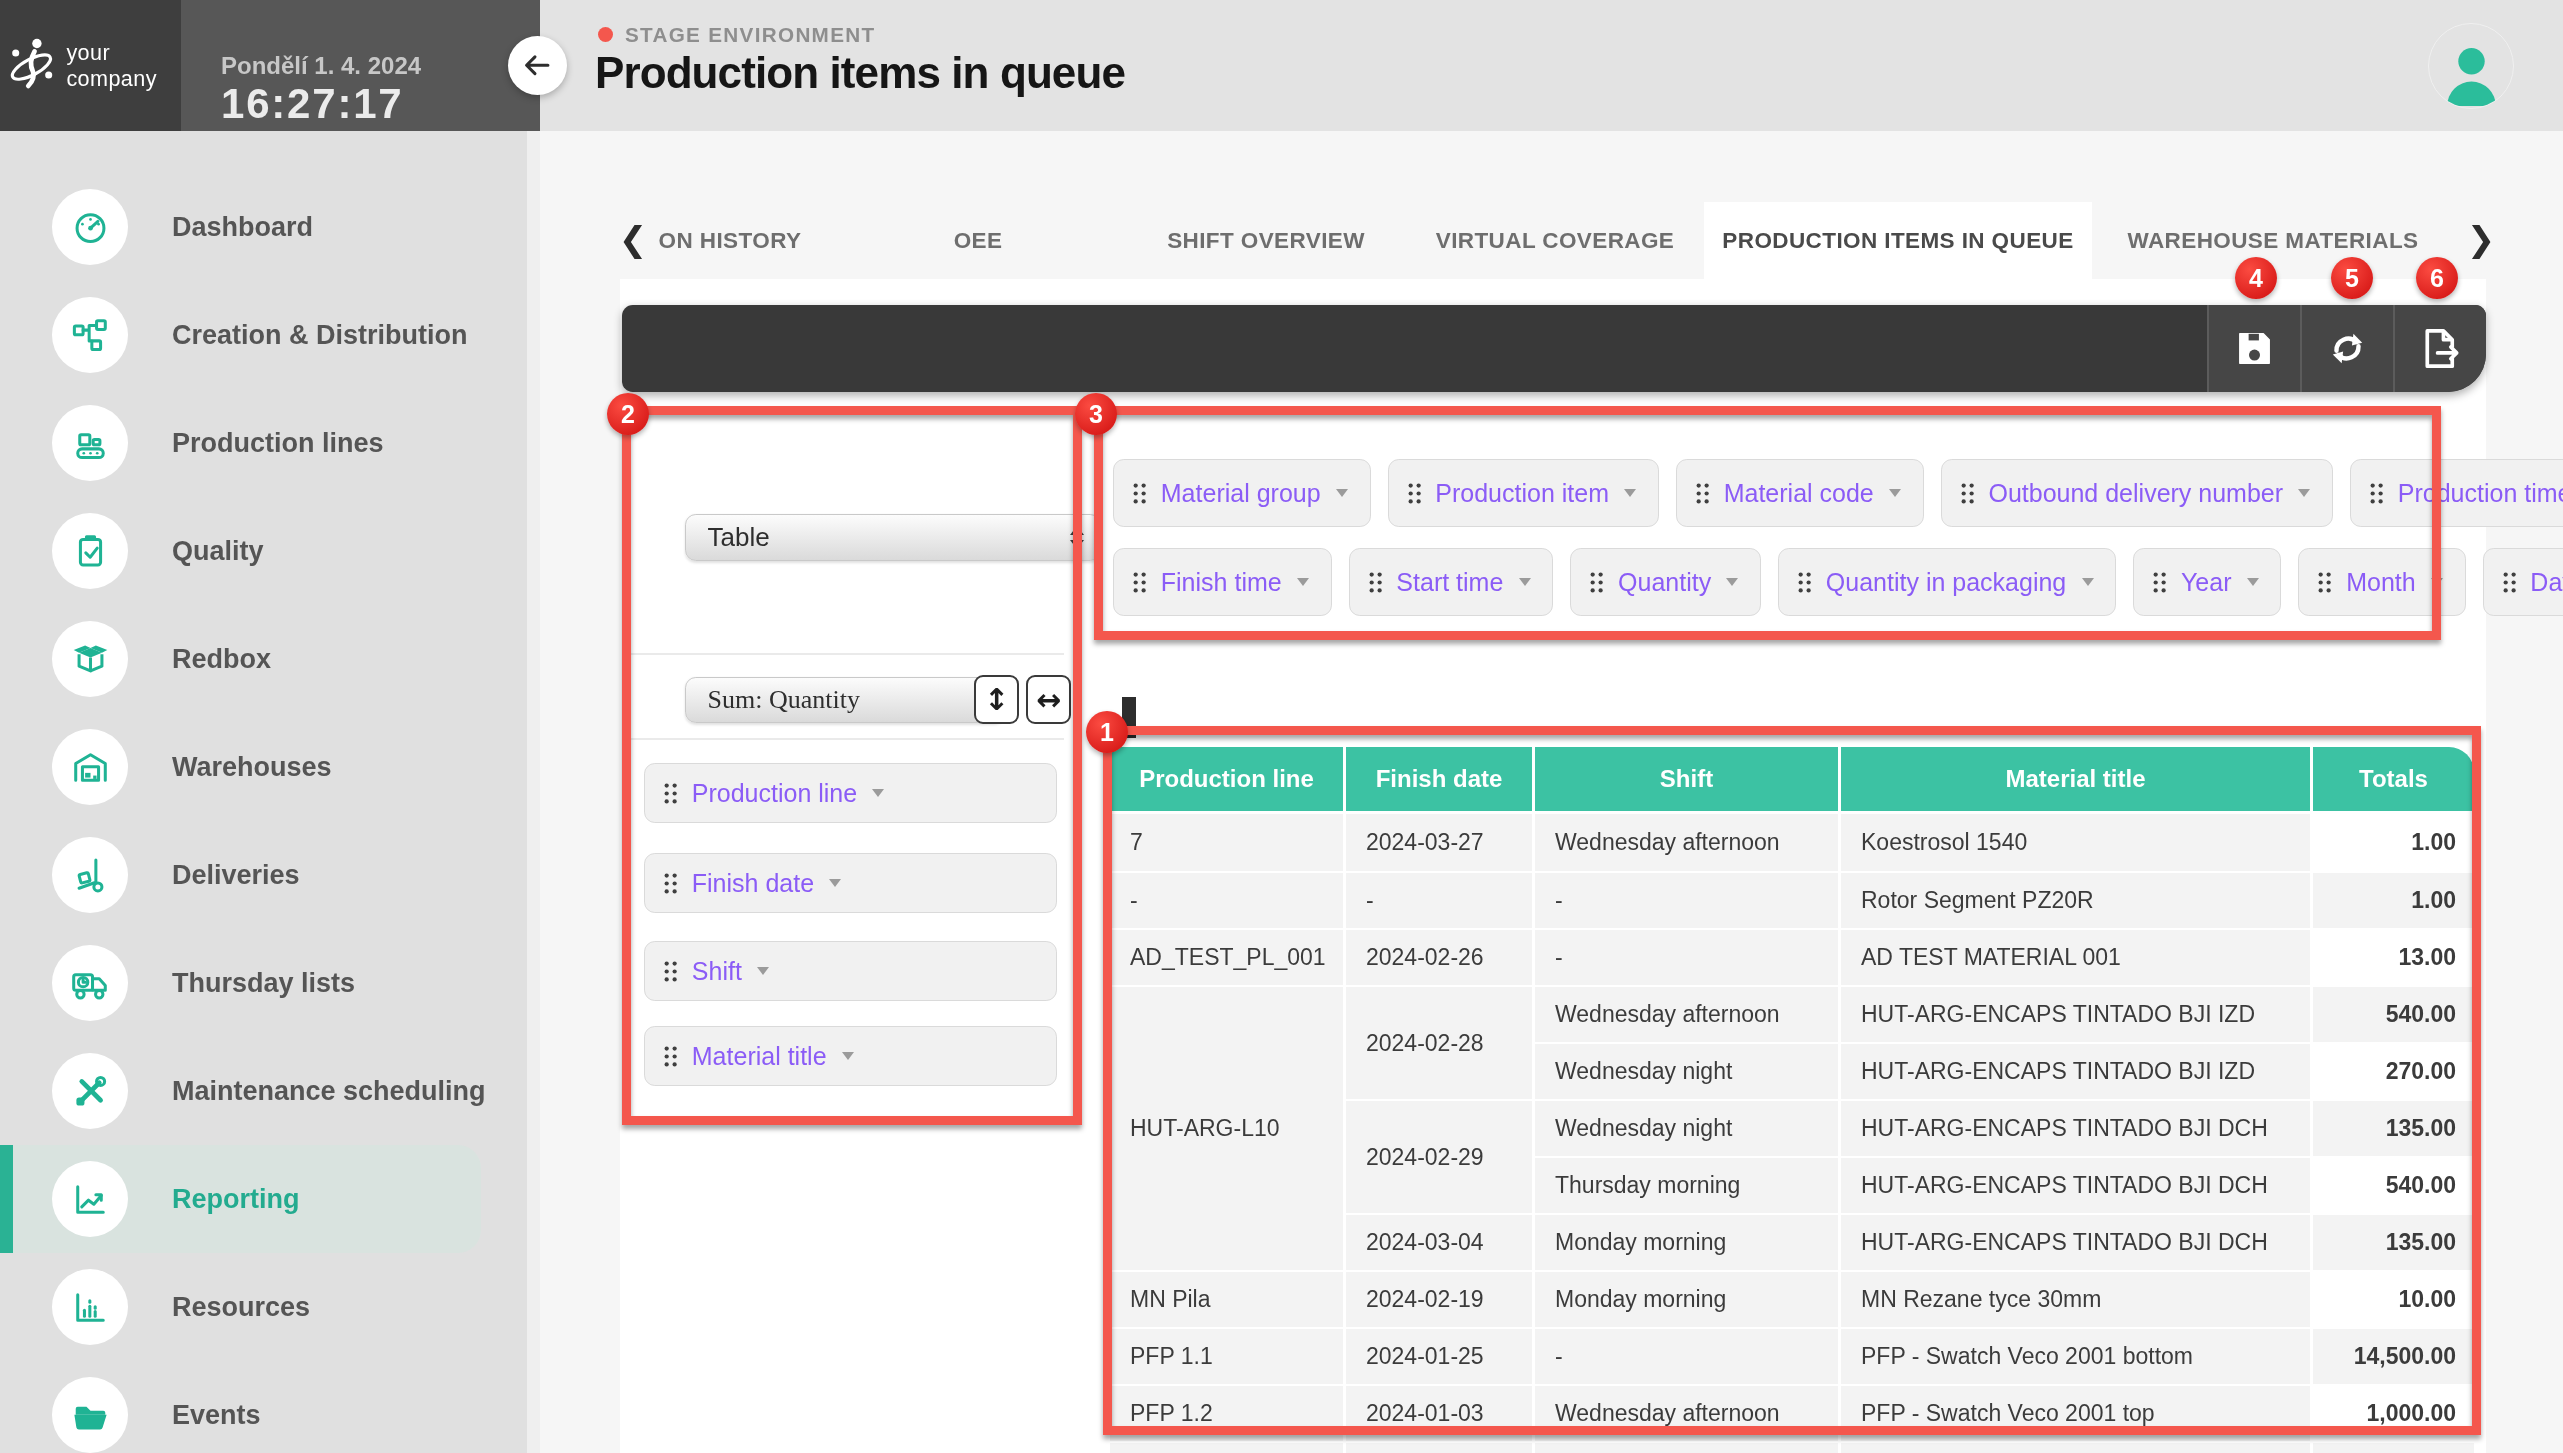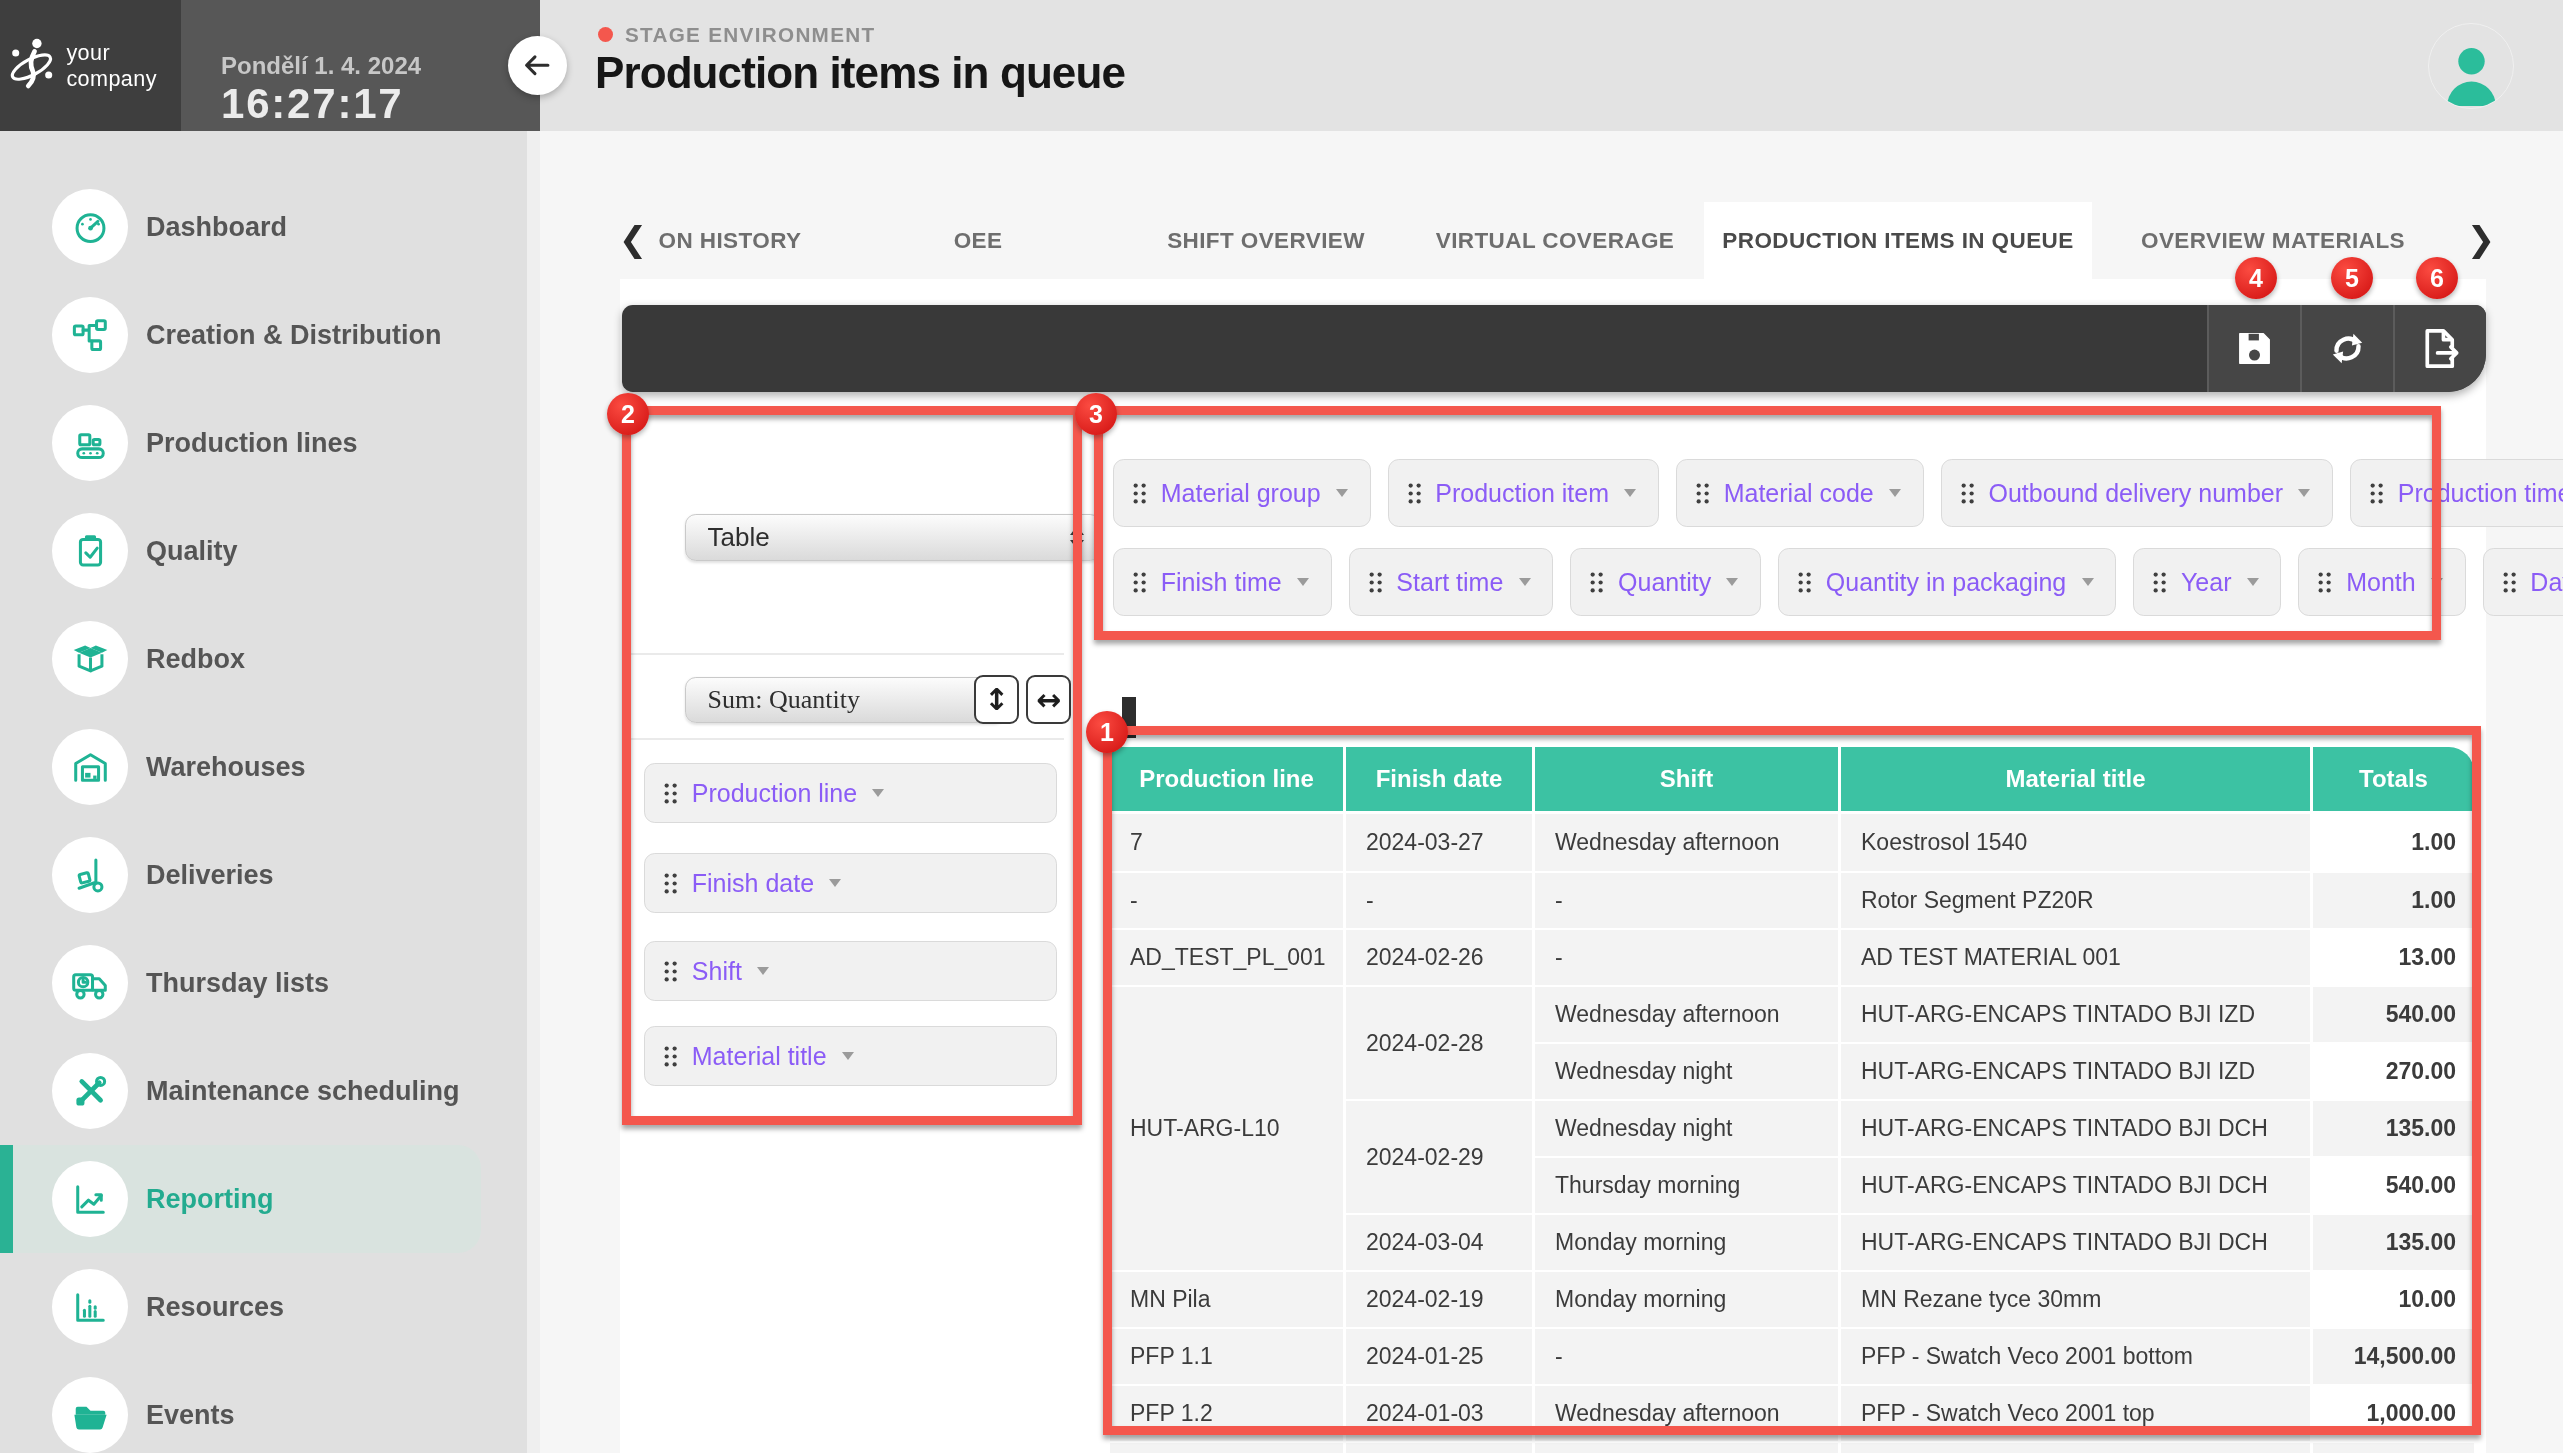--- a/index.html
+++ b/index.html
@@ -24,21 +24,21 @@
   .env-label { font-size: 20.7px; font-weight: bold; color: #8e8e8e; letter-spacing: 1.3px; }
   .page-title { position: absolute; left: 595px; top: 48px; font-size: 44px; font-weight: bold; color: #161616; z-index: 2; letter-spacing: -0.9px; }
   #avatar { position: absolute; left: 2428px; top: 22.5px; width: 86px; height: 86px; border-radius: 50%;
     border: 1.8px solid #f0f0f0; z-index: 2; display: flex; align-items: flex-end; justify-content: center; overflow: hidden; }
   #avatar svg { width: 65px; height: 65px; }
 
   
   #sidebar { position: absolute; left: 0; top: 131px; width: 540px; height: 1322px; background: #e0e0e0;
     padding-top: 42px; z-index: 1; overflow: hidden; }
   #sidebar .scroll-track { position: absolute; right: 0; top: 0; width: 12.6px; height: 100%; background: #efefef; }
-  .side-item { height: 108px; display: flex; align-items: center; gap: 18px; padding-left: 52px; position: relative; }
+  .side-item { height: 108px; display: flex; align-items: center; gap: 44px; padding-left: 52px; position: relative; }
   .side-item.active { background: #d9e3df; border-left: 13.5px solid #2ab294; padding-left: 39px;
     width: 481px; border-radius: 0 23px 23px 0; }
   .side-icon { width: 76px; height: 76px; background: #fff; border-radius: 50%; flex: none;
     display: flex; align-items: center; justify-content: center; }
   .side-icon svg { width: 43px; height: 43px; }
   .side-label { font-size: 27px; font-weight: bold; color: #555; }
   .side-item.active .side-label { color: #23ab8f; }
 
   
   .card { position: absolute; left: 620px; top: 279px; width: 1866px; height: 1174px; background: #fff; z-index: 1; }
@@ -289,21 +289,21 @@
     </nav>
 
   <div class="card"></div>
 
   <div class="tab-chevron" id="tabs-prev" style="left:633px">❮</div>
   <div class="tab" style="left:730px">ON HISTORY</div>
   <div class="tab" style="left:978px">OEE</div>
   <div class="tab" style="left:1266px">SHIFT OVERVIEW</div>
   <div class="tab" style="left:1555px">VIRTUAL COVERAGE</div>
   <div class="tab active" style="left:1898px">PRODUCTION ITEMS IN QUEUE</div>
-  <div class="tab" style="left:2273px">OVERVIEW MATERIALS</div>
+  <div class="tab" style="left:2273px">WAREHOUSE MATERIALS</div>
   <div class="tab-chevron" id="tabs-next" style="left:2481px">❯</div>
 
   <div id="toolbar">
     <div id="toolbar-buttons">
       <div class="tool-btn">
         <svg viewBox="0 0 64 64">
           <path d="M12 12 h32 l8 8 v32 h-40 z" fill="#fff" stroke="#fff" stroke-width="2" stroke-linejoin="round"></path>
           <circle cx="32" cy="41" r="7.5" fill="#464646"></circle>
           <rect x="24" y="12" width="14" height="9" fill="#464646"></rect>
         </svg>

